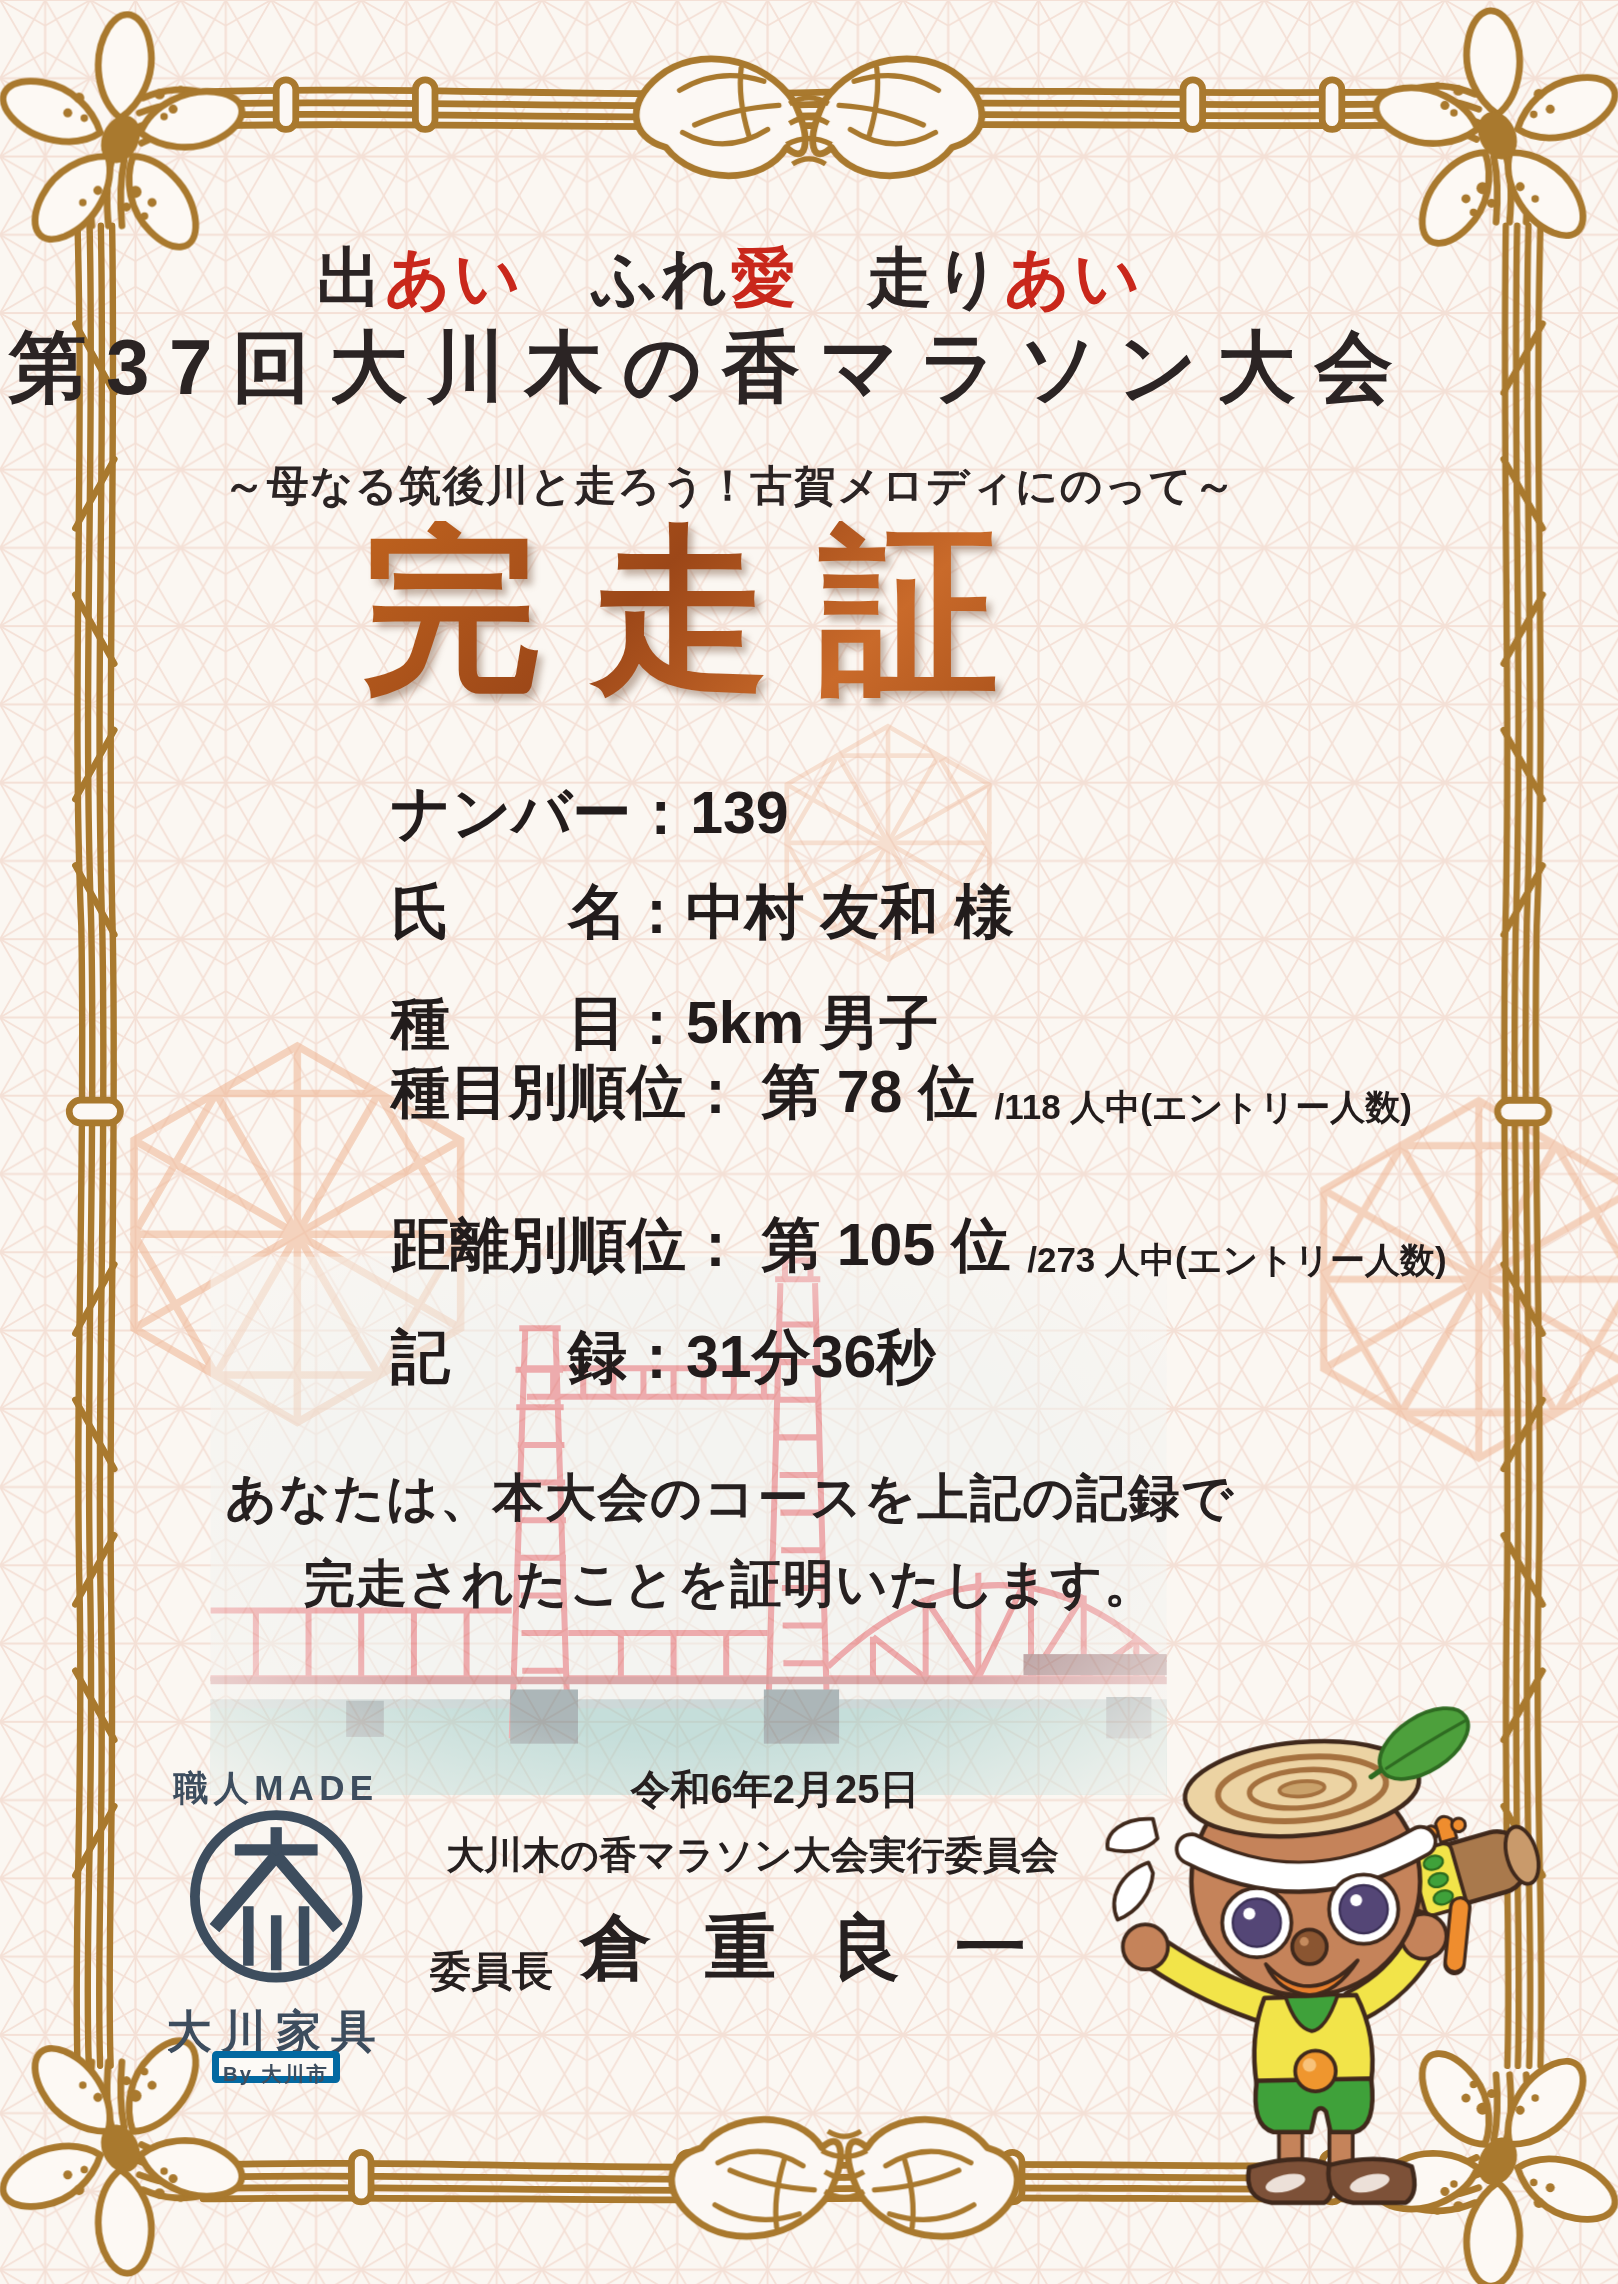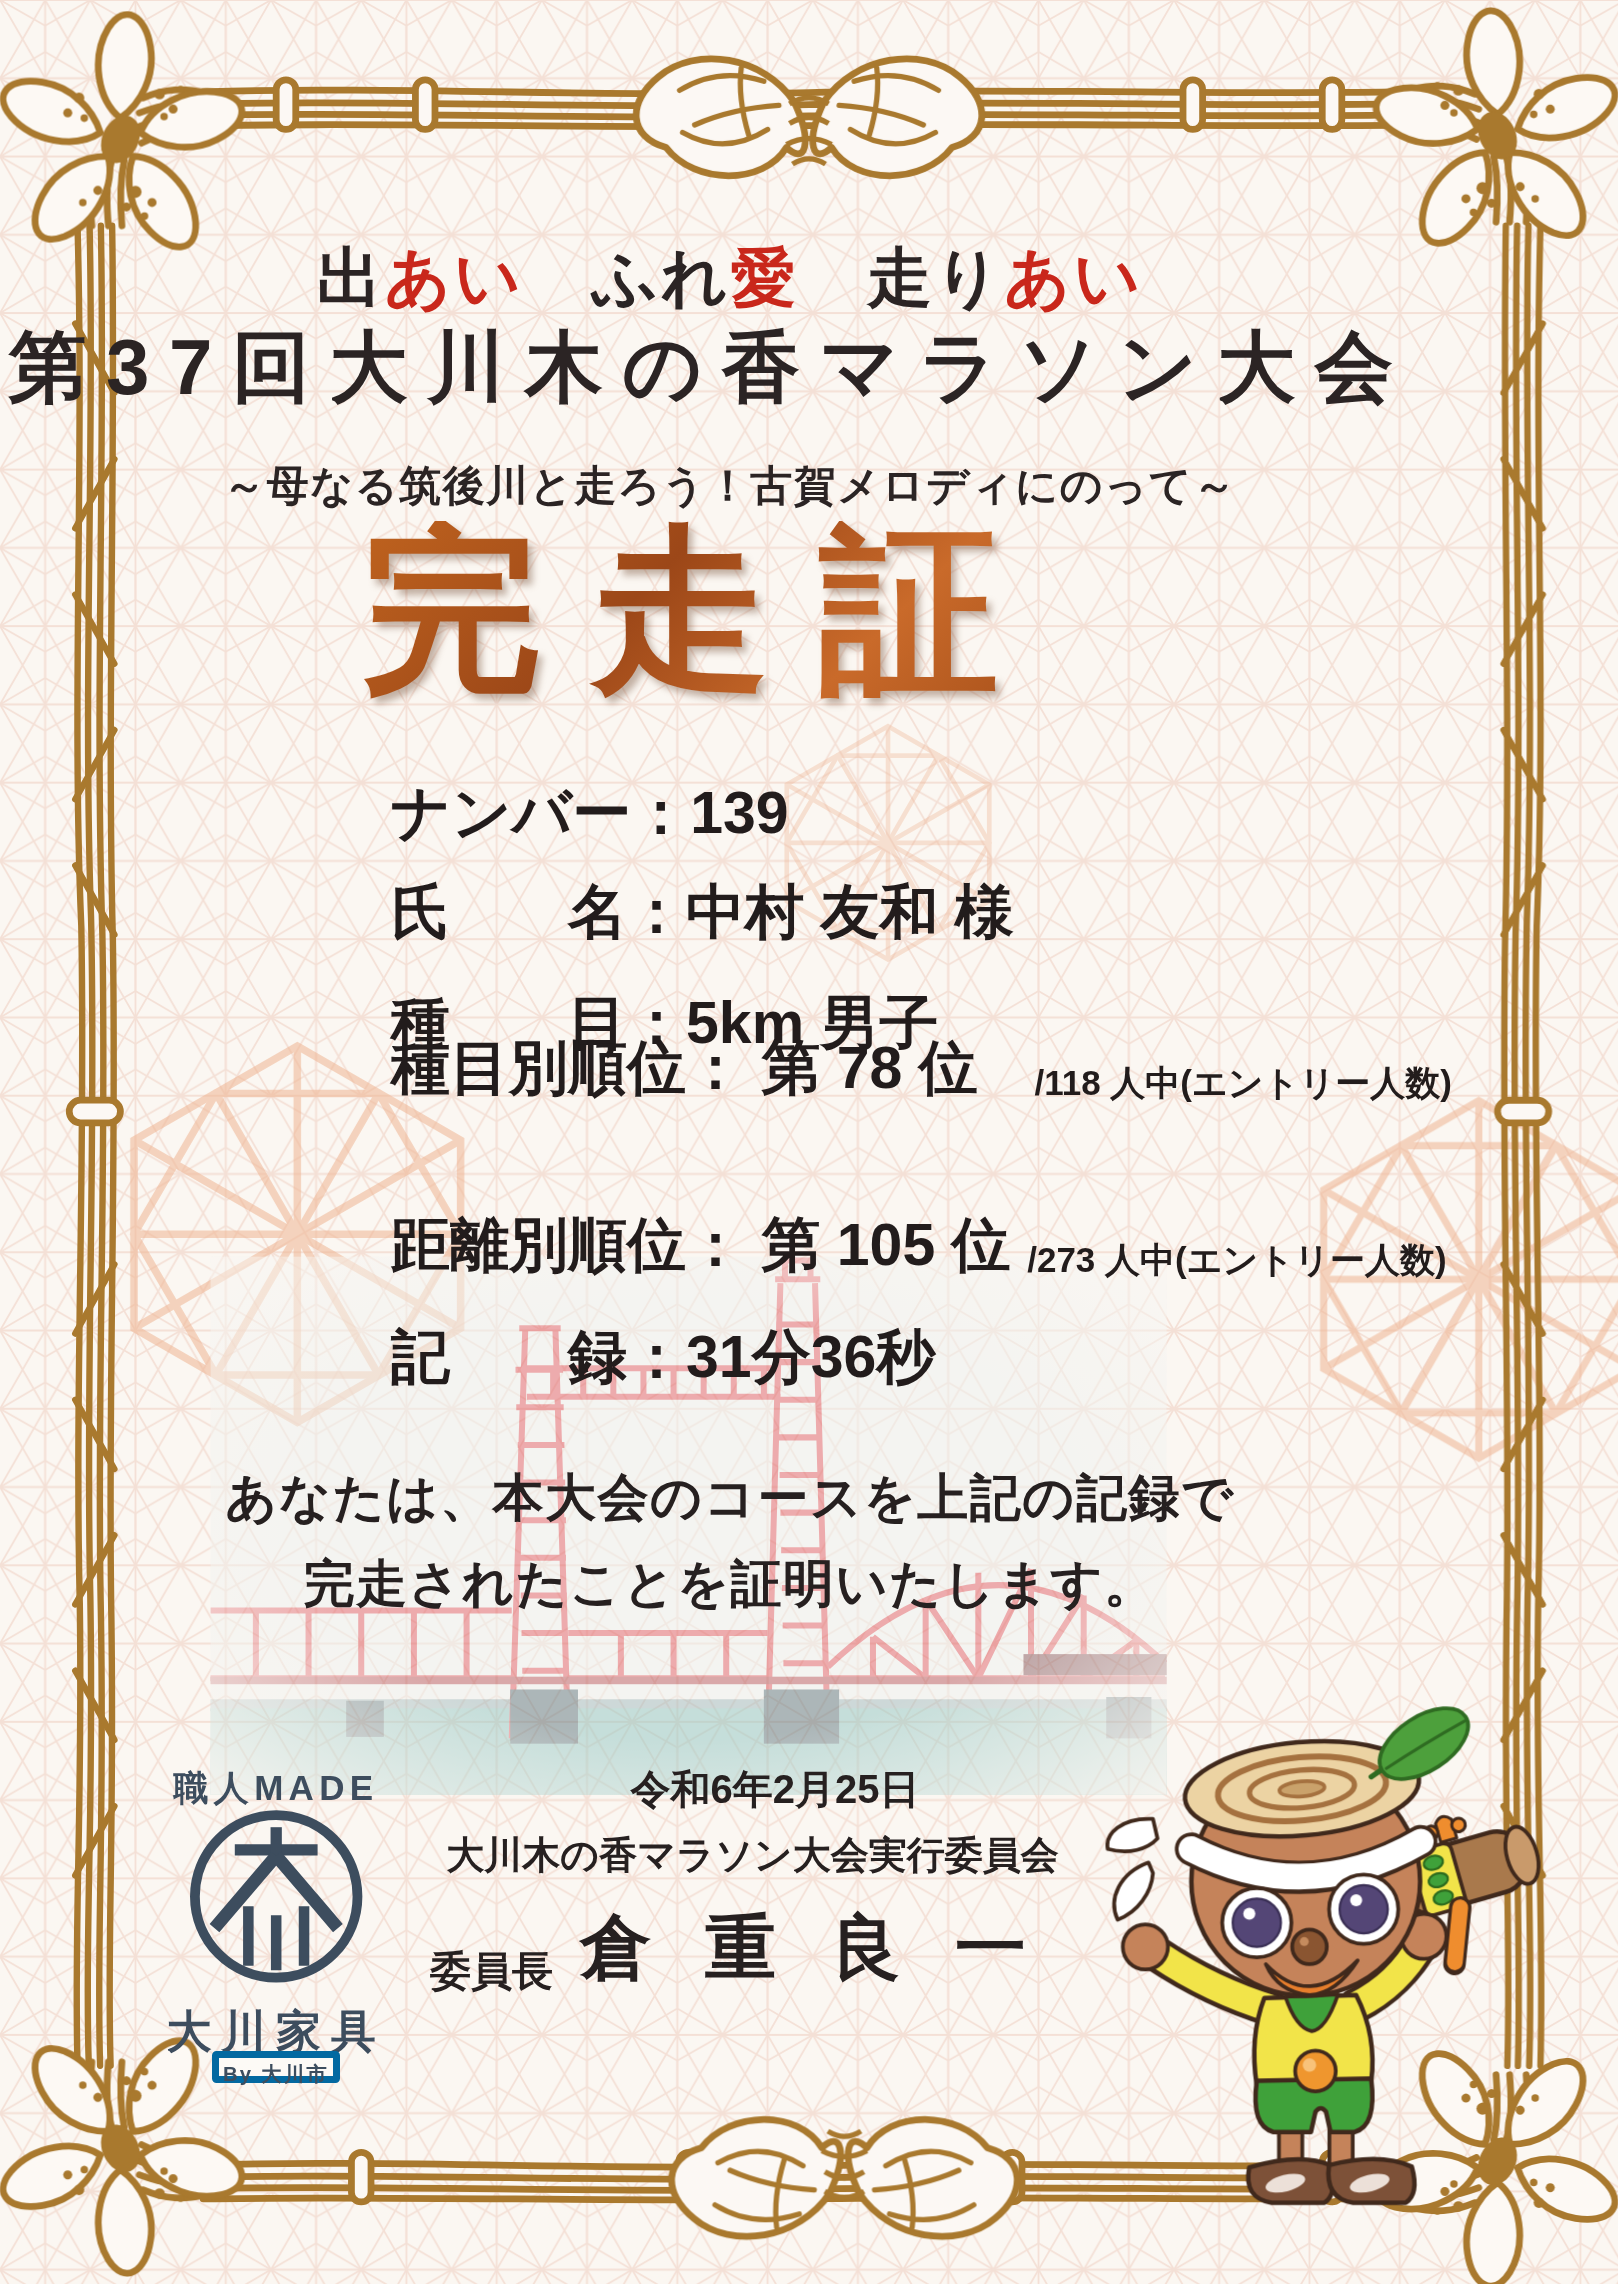--- a/index.html
+++ b/index.html
@@ -22,21 +22,21 @@
     top:521px;font-size:179px;font-weight:900;letter-spacing:50px;margin-left:-25px;
     background:linear-gradient(135deg,#8a3c14 0%,#c2651f 22%,#9c4718 45%,#c96a2a 62%,#a04a16 80%,#7d3410 100%);
     -webkit-background-clip:text;background-clip:text;color:transparent;
     filter:drop-shadow(5.3px 6.8px 3.8px rgba(110,70,45,0.40));
   }
   
   .row{position:absolute;left:391px;display:flex;align-items:baseline;font-weight:600;}
   .row .main{font-size:59px;color:#221c1c;}
   .row .suffix{font-size:35px;margin-left:16.6px;position:relative;top:6.8px;color:#221c1c;}
   .r1{top:774px;} .r2{top:873px;} .r3{top:984px;}
-  .r4{top:1029px;gap:40px;} .r5{top:1206px;text-align:center;} .r6{top:1318px;}
+  .r4{top:1053px;} .r5{top:1206px;text-align:center;} .r6{top:1318px;}
   
   .stmt1{top:1472px;font-size:51px;font-weight:600;letter-spacing:1.5px;}
   .stmt2{top:1558px;font-size:51px;font-weight:600;letter-spacing:1.5px;}
   
   .date-line{top:1769px;left:0;width:1550px;text-align:center;font-size:40px;font-weight:600;}
   .org-line{top:1836px;left:0;width:1505px;text-align:center;font-size:38px;font-weight:700;}
   .chair-title{top:1951px;left:430px;font-size:41px;font-weight:600;}
   .chair-name{top:1912px;left:563px;font-size:71px;font-weight:700;letter-spacing:54px;margin-left:17px;}
   
   .logo-top{top:1770px;left:118px;width:316px;text-align:center;font-size:35px;font-weight:900;letter-spacing:5.3px;color:#3d4d5e;}

